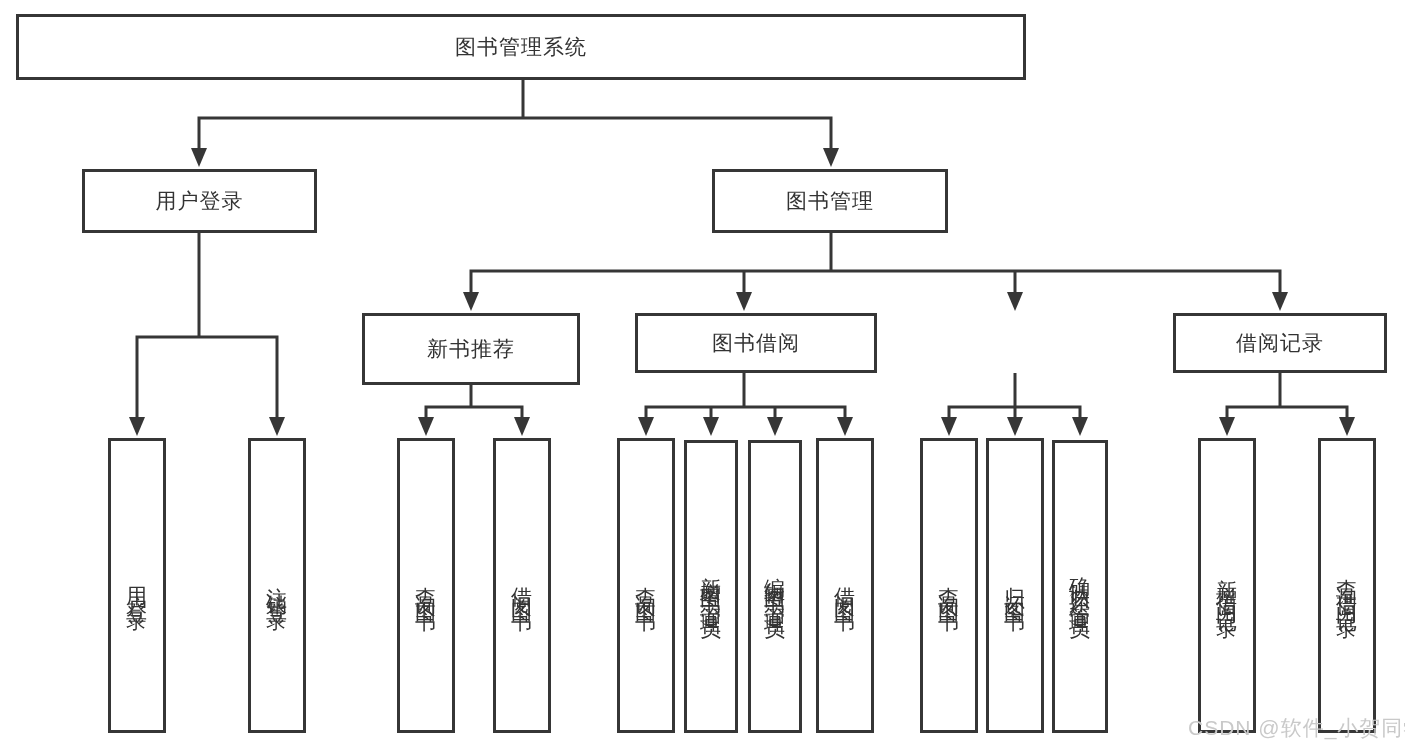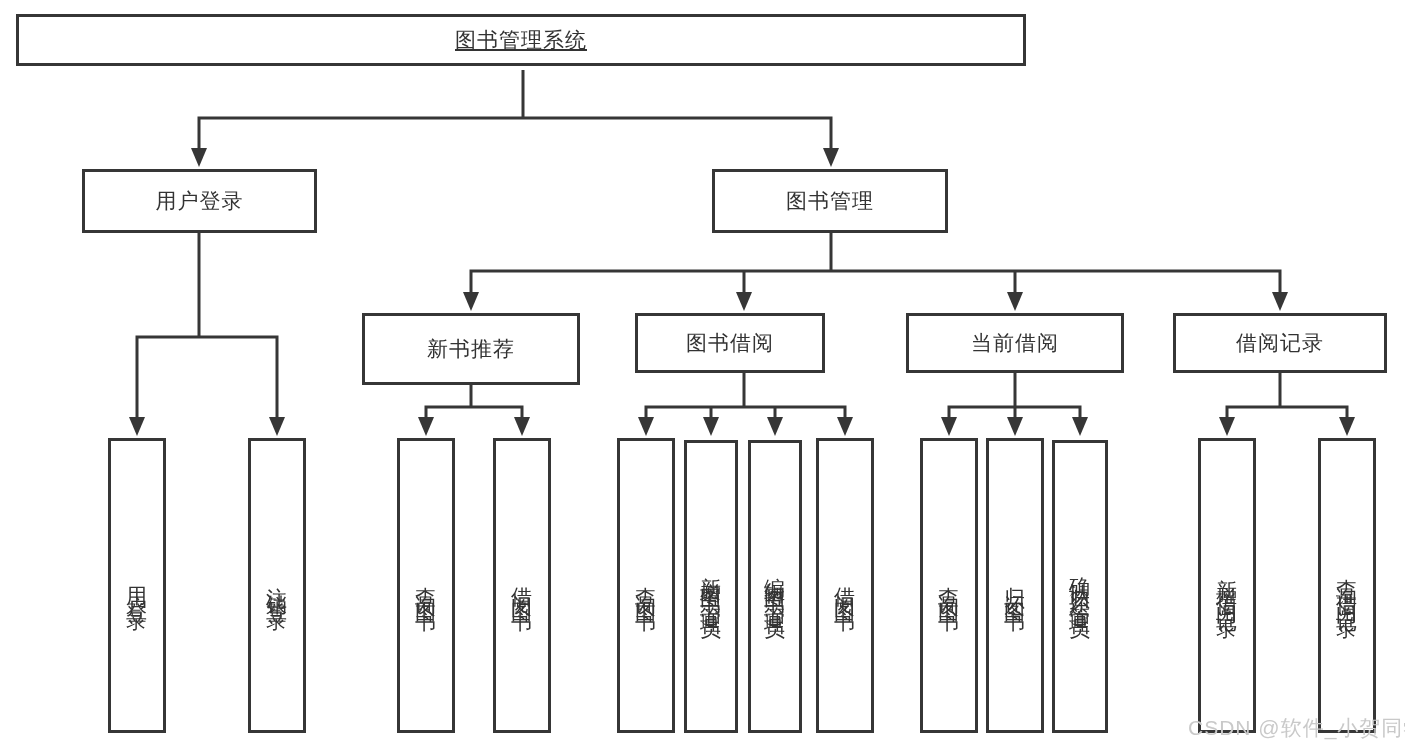--- a/index.html
+++ b/index.html
@@ -86,28 +86,27 @@
       <polygon points="767,417 783,417 775,436"></polygon>
       <polygon points="837,417 853,417 845,436"></polygon>
       <polygon points="941,417 957,417 949,436"></polygon>
       <polygon points="1007,417 1023,417 1015,436"></polygon>
       <polygon points="1072,417 1088,417 1080,436"></polygon>
       <polygon points="1219,417 1235,417 1227,436"></polygon>
       <polygon points="1339,417 1355,417 1347,436"></polygon>
     </g>
   </svg>
 
-  <div class="node" style="left:16px; top:14px; width:1010px; height:52px;text-decoration:underline;">图书管理系统</div>
+  <div class="node" style="left:16px; top:14px; width:1010px; height:66px;">图书管理系统</div>
 
   <div class="node" style="left:82px; top:169px; width:235px; height:64px;">用户登录</div>
   <div class="node" style="left:712px; top:169px; width:236px; height:64px;">图书管理</div>
 
   <div class="node" style="left:362px; top:313px; width:218px; height:72px;">新书推荐</div>
-  <div class="node" style="left:635px; top:313px; width:190px; height:60px;">图书借阅</div>
-  <div class="node" style="left:906px; top:313px; width:218px; height:60px;">当前借阅</div>
+  <div class="node" style="left:635px; top:313px; width:242px; height:60px;">图书借阅</div>
   <div class="node" style="left:1173px; top:313px; width:214px; height:60px;">借阅记录</div>
 
   <div class="node vnode" style="left:108px; top:438px; width:58px; height:295px;">用户登录</div>
   <div class="node vnode" style="left:248px; top:438px; width:58px; height:295px;">注销登录</div>
 
   <div class="node vnode" style="left:397px; top:438px; width:58px; height:295px;">查询图书</div>
   <div class="node vnode" style="left:493px; top:438px; width:58px; height:295px;">借阅图书</div>
 
   <div class="node vnode" style="left:617px; top:438px; width:58px; height:295px;">查询图书</div>
   <div class="node vnode" style="left:684px; top:440px; width:54px; height:293px; letter-spacing:6px;">新增图书（管理员）</div>

